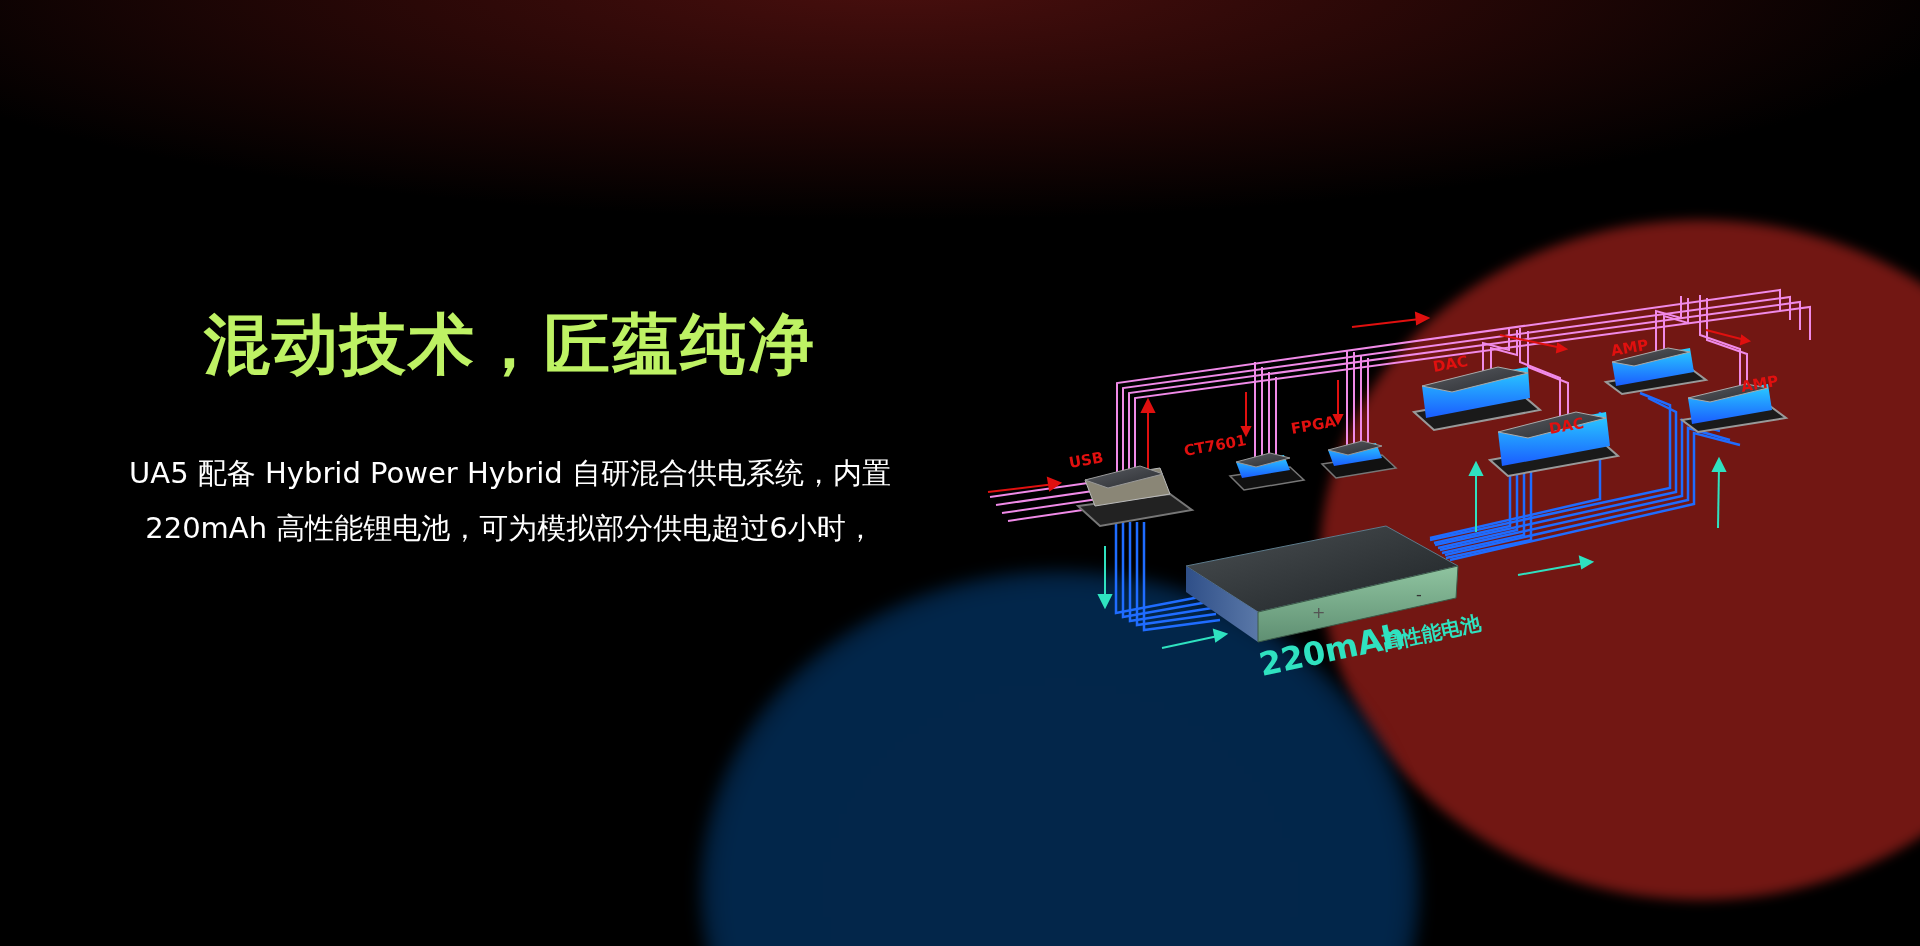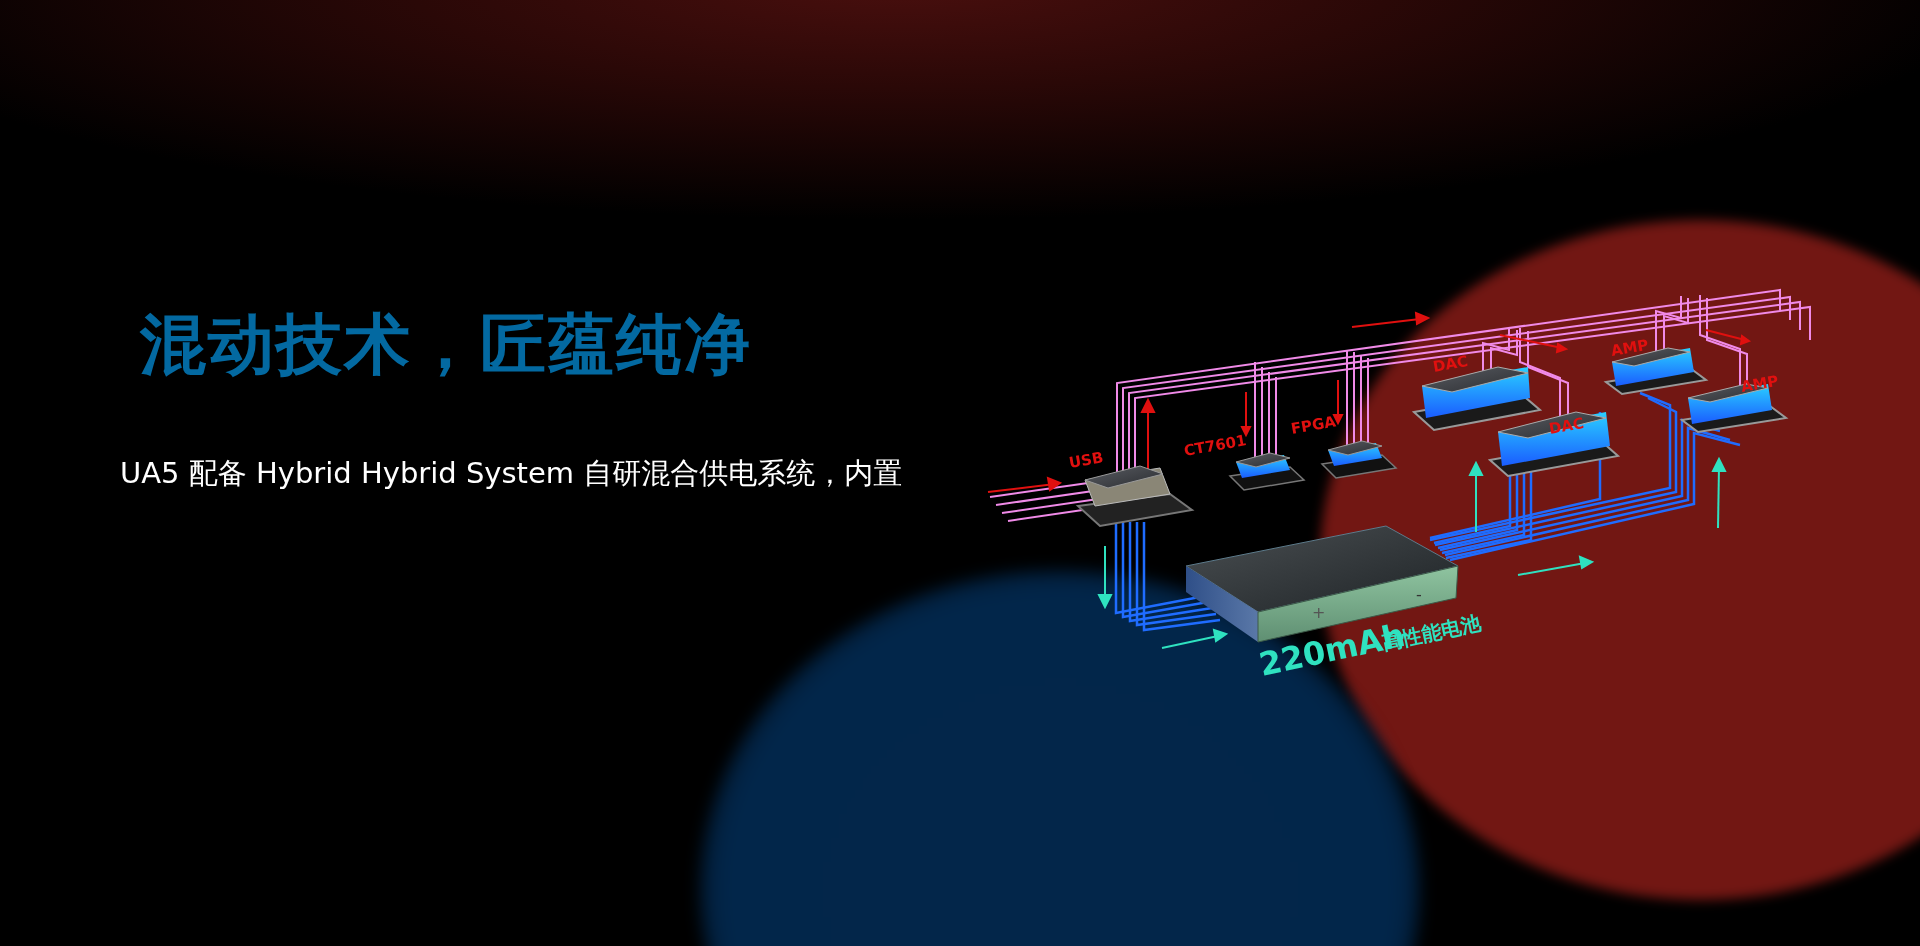--- a/index.html
+++ b/index.html
@@ -18,22 +18,22 @@
     background:radial-gradient(ellipse at 50% 50%, #721713 0%, #721713 72%, rgba(114,23,19,0) 82%);
     filter:blur(6px);
   }
   .bg-blue {
     position:absolute; left:700px; top:570px; width:720px; height:640px;
     border-radius:50%;
     background:radial-gradient(ellipse at 50% 50%, #03264a 0%, #02264a 66%, rgba(2,38,74,0) 82%);
     filter:blur(8px);
   }
   .headline {
-    position:absolute; left:140px; top:300px; width:740px; text-align:left;
-    font-size:66px; font-weight:bold; color:#0369a1; letter-spacing:2px;
+    position:absolute; left:140px; top:300px; width:740px; text-align:center;
+    font-size:66px; font-weight:bold; color:#bef264; letter-spacing:2px;
     font-family:"DejaVu Sans", sans-serif;
   }
   .desc {
     position:absolute; left:120px; top:446px; width:780px; text-align:center;
     color:#ffffff; font-size:29px; line-height:55px; font-weight:normal;
     font-family:"DejaVu Sans", sans-serif;
   }
   .desc .line { display:block; white-space:nowrap; }
   .diagram { position:absolute; left:0; top:0; width:1920px; height:946px; }
   .lbl { font-family:"DejaVu Sans", sans-serif; font-weight:bold; fill:#e0100f; font-size:15px; }
@@ -43,21 +43,22 @@
 </head>
 <body>
 
 <div class="bg-top"></div>
 <div class="bg-red"></div>
 <div class="bg-blue"></div>
 
 <div class="headline">混动技术，匠蕴纯净</div>
 
 <div class="desc">
-  <span class="line">UA5 配备 Hybrid Hybrid System 自研混合供电系统，内置</span>
+  <span class="line">UA5 配备 Hybrid Power Hybrid 自研混合供电系统，内置</span>
+  <span class="line">220mAh  高性能锂电池，可为模拟部分供电超过6小时，</span>
 </div>
 
 <svg class="diagram" viewBox="0 0 1920 946" xmlns="http://www.w3.org/2000/svg">
   <defs>
     <linearGradient id="chipTop" x1="0" y1="0" x2="1" y2="1">
       <stop offset="0" stop-color="#5a5d63"></stop>
       <stop offset="1" stop-color="#2a2c30"></stop>
     </linearGradient>
     <linearGradient id="chipBlue" x1="0" y1="0" x2="0" y2="1">
       <stop offset="0" stop-color="#2ad0ff"></stop>

